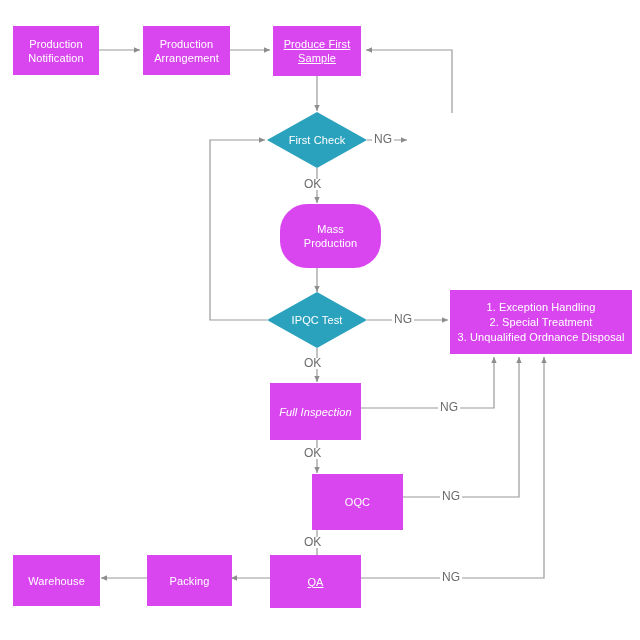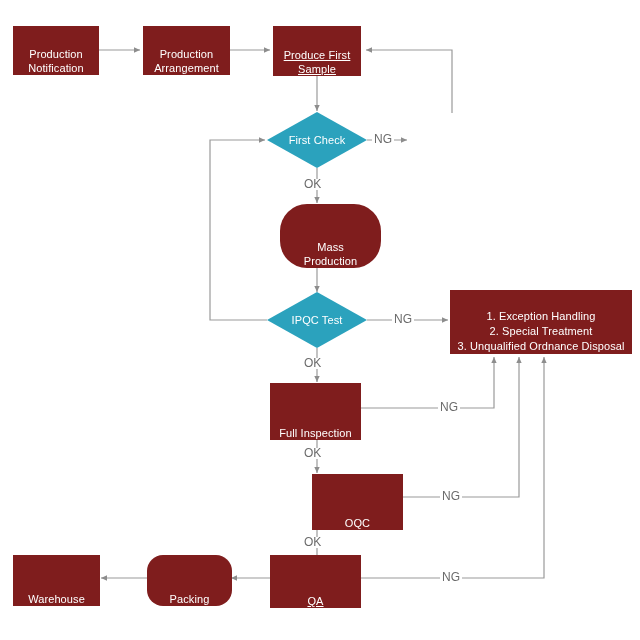--- a/index.html
+++ b/index.html
@@ -30,22 +30,21 @@
     display: flex;
     align-items: center;
     justify-content: center;
     text-align: center;
     color: #ffffff;
     font-size: 11px;
     line-height: 14px;
     letter-spacing: 0.1px;
   }
   .node.process {
-    background: #7f1d1d;
-    align-items: flex-end;
+    background: #d946ef;
   }
   .node.decision {
     background: transparent;
   }
   .diamond-shape {
     position: absolute;
     left: 0;
     top: 0;
     width: 100%;
     height: 100%;
@@ -158,33 +157,33 @@
     <span class="diamond-shape"></span>
     <span class="node-label">IPQC Test</span>
   </div>
 
   <div class="node process exception-box" style="left:450px; top:290px; width:182px; height:64px;">
     <span class="node-label">1. Exception Handling
 2. Special Treatment
 3. Unqualified Ordnance Disposal</span>
   </div>
 
-  <div class="node process" style="left:270px; top:383px; width:91px; height:57px;">
+  <div class="node process" style="left:270px; top:383px; width:91px; height:57px;font-style:italic;">
     <span class="node-label">Full Inspection</span>
   </div>
 
   <div class="node process" style="left:270px; top:474px; width:91px; height:56px;margin-left:42px;">
     <span class="node-label">OQC</span>
   </div>
 
   <div class="node process" style="left:270px; top:555px; width:91px; height:53px;text-decoration:underline;">
     <span class="node-label">QA</span>
   </div>
 
-  <div class="node process" style="left:147px; top:555px; width:85px; height:51px;border-radius:16px;">
+  <div class="node process" style="left:147px; top:555px; width:85px; height:51px;">
     <span class="node-label">Packing</span>
   </div>
 
   <div class="node process" style="left:13px; top:555px; width:87px; height:51px;">
     <span class="node-label">Warehouse</span>
   </div>
 
   <div class="edge-label" style="left:372px; top:134px;">NG</div>
 
   <div class="edge-label" style="left:302px; top:179px;">OK</div>

